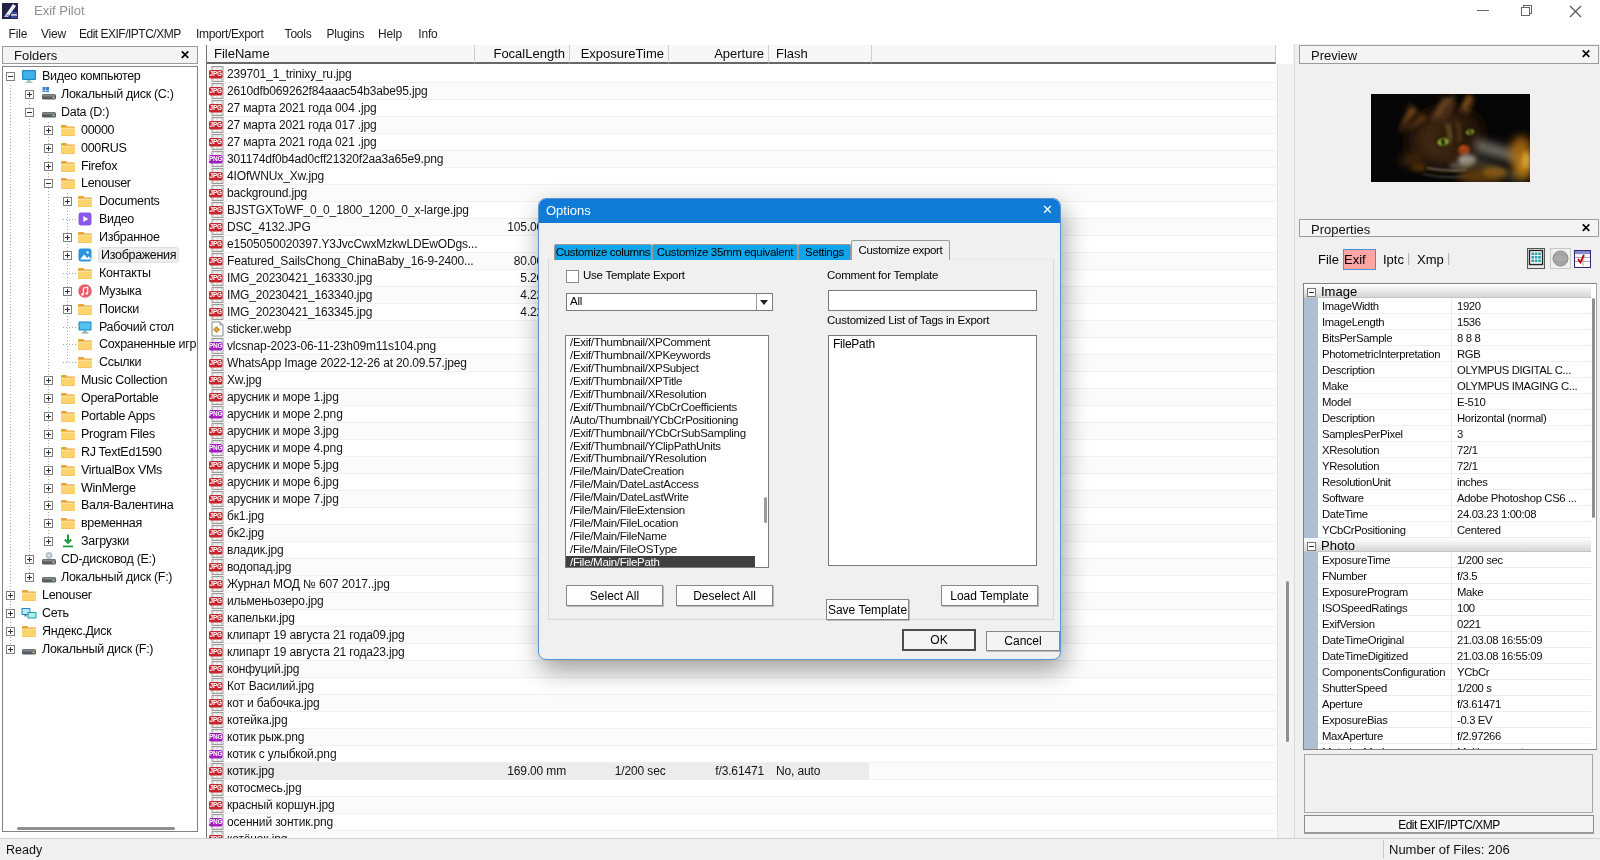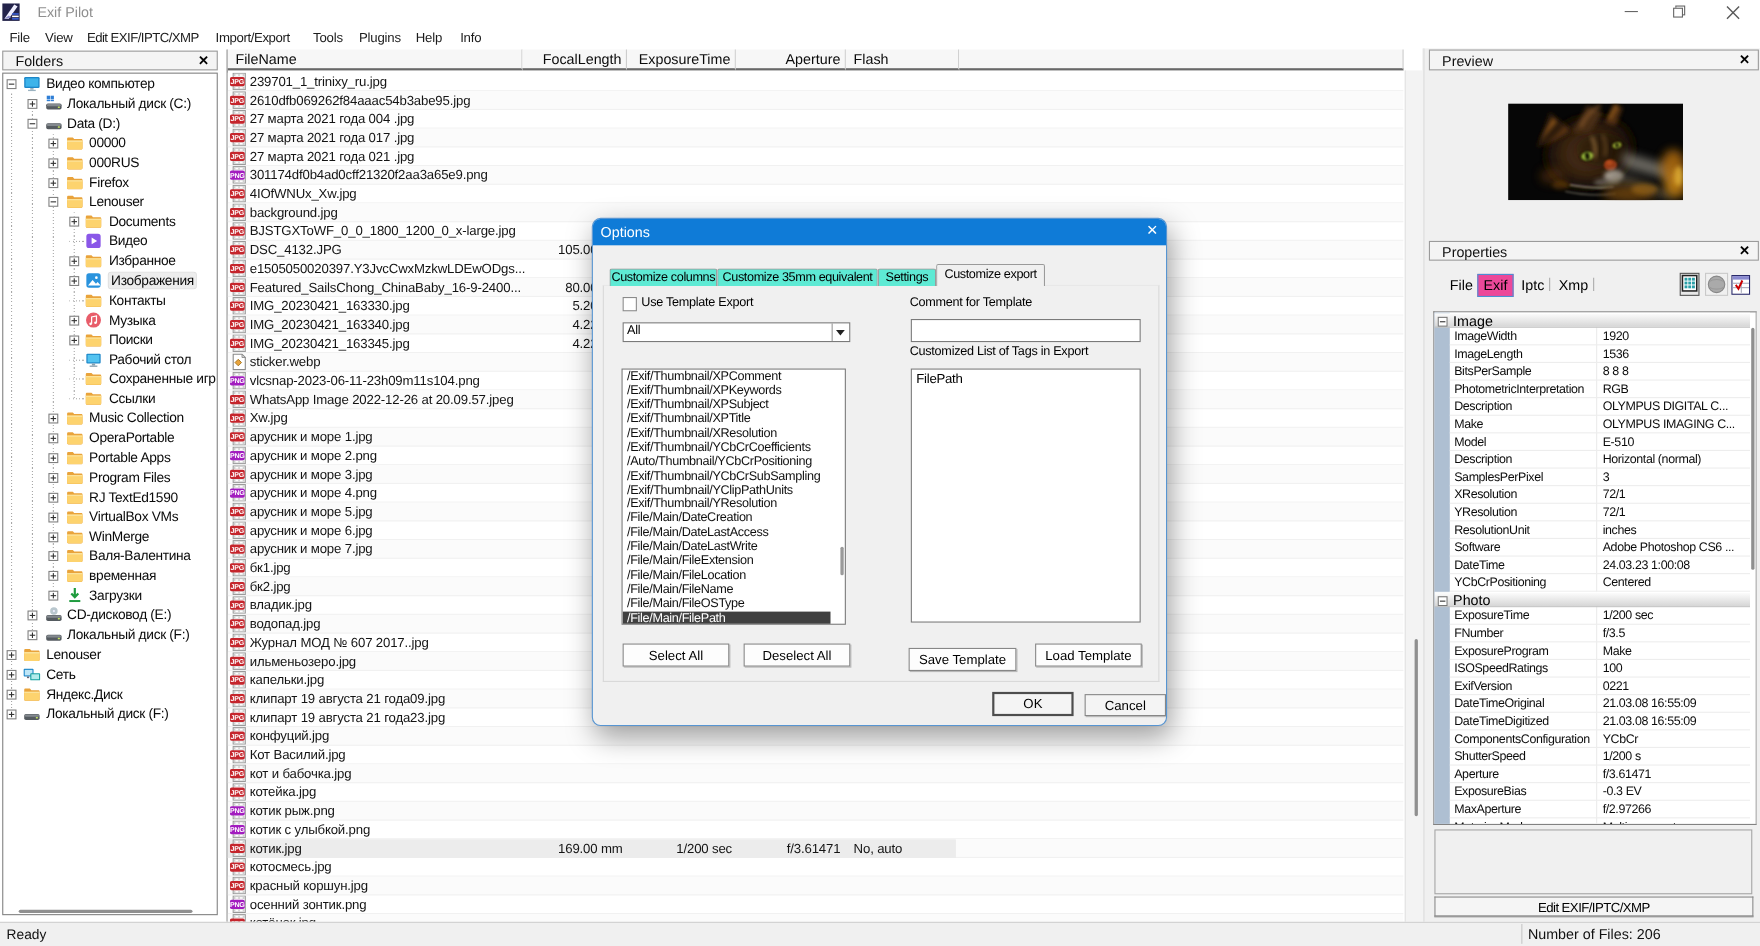--- a/index.html
+++ b/index.html
@@ -27,21 +27,21 @@
 .prow{position:relative;height:16px;line-height:16px;font-size:11.3px;letter-spacing:-0.35px;color:#0c0c0c;white-space:nowrap}
 .prow .nm{position:absolute;left:18px;top:0}
 .prow .vl{position:absolute;left:153px;top:0}
 .prow .sep{position:absolute;left:14px;right:0;bottom:0;height:1px;background:#ededed}
 .grow{position:relative;height:14px;line-height:14px;font-size:13px;color:#000;
  background:linear-gradient(#fcfcfc,#d6d6d6);border-top:1px solid #fff;border-bottom:1px solid #c4c4c4}
 .btn{position:absolute;background:#fdfdfd;border:1px solid #878787;box-shadow:1px 1px 0 #b9b9b9;
  font-size:12px;color:#000;text-align:center}
 .dlbl{position:absolute;font-size:11.5px;letter-spacing:-0.25px;color:#000;white-space:nowrap}
 .libx{position:relative;height:12.95px;line-height:13px;font-size:11.5px;letter-spacing:-0.3px;color:#101010;white-space:nowrap;padding-left:4px}
-.tab{position:absolute;background:#5eead4;border:1px solid #9a9a9a;border-bottom:none;
+.tab{position:absolute;background:#0ea5e9;border:1px solid #9a9a9a;border-bottom:none;
  font-size:11.5px;letter-spacing:-0.35px;color:#000;text-align:center;border-radius:2px 2px 0 0;white-space:nowrap;overflow:hidden}
 
 </style></head><body>
 <div class="ab" style="left:2px;top:3px"><svg width="16" height="16" viewBox="0 0 16 16">
       <rect width="16" height="16" fill="#23234a"></rect>
       <path d="M2 14L11 1l3 2-8 11z" fill="#efefff"></path>
       <path d="M2 14l4-3 2 2z" fill="#8888c8"></path>
       <rect x="9" y="9" width="6" height="1.4" fill="#3a5fd8"></rect>
       <rect x="9" y="11.2" width="6" height="1.4" fill="#fff"></rect>
       <rect x="9" y="13.4" width="6" height="1.4" fill="#3a5fd8"></rect>
@@ -1180,21 +1180,21 @@
       <ellipse cx="124" cy="78" rx="12" ry="5" fill="#a06a16" filter="url(#b2)" opacity=".6"></ellipse>
       <ellipse cx="40" cy="66" rx="11" ry="7" fill="#5e3408" filter="url(#b1)" opacity=".6"></ellipse>
       <ellipse cx="48" cy="74" rx="8" ry="4" fill="#8a5210" filter="url(#b2)" opacity=".45"></ellipse>
     </svg>
 </div>
 <div class="panelhdr" style="left:1299px;top:219px;width:300px;height:18px">
     <span class="t">Properties</span>
     <span class="x">✕</span>
   </div>
 <div class="ab" style="left:1318px;top:252px;font-size:13px;color:#000">File</div>
-<div class="ab" style="left:1343px;top:249px;width:33px;height:21px;border:1px solid #4a90d4;background:#ec4899;text-align:center;font-size:13px;line-height:20px;color:#000">Exif</div>
+<div class="ab" style="left:1343px;top:249px;width:33px;height:21px;border:1px solid #4a90d4;background:#fca5a5;text-align:left;font-size:13px;line-height:20px;color:#000">Exif</div>
 <div class="ab" style="left:1383px;top:252px;font-size:13px;color:#000">Iptc</div>
 <div class="ab" style="left:1407px;top:250px;font-size:13px;color:#b0b0b0">|</div>
 <div class="ab" style="left:1417px;top:252px;font-size:13px;color:#000">Xmp</div>
 <div class="ab" style="left:1447px;top:250px;font-size:13px;color:#b0b0b0">|</div>
 <div class="ab" style="left:1527px;top:248px;width:18px;height:21px;background:#e8e8e8;border:1px solid #555"><svg width="16" height="17" viewBox="0 0 16 17">
       <rect x="1.5" y="1.5" width="13" height="14" fill="#fff" stroke="#222" stroke-width="1.4"></rect>
       <rect x="3.4" y="3.5" width="2.6" height="2.6" fill="#2aa0a8"></rect>
       <rect x="3.4" y="7" width="2.6" height="2.6" fill="#2aa0a8"></rect>
       <rect x="3.4" y="10.5" width="2.6" height="2.6" fill="#2aa0a8"></rect>
       <rect x="6.8" y="3.5" width="2.6" height="2.6" fill="#2aa0a8"></rect>
@@ -1416,16 +1416,16 @@
 <div class="libx" style="background:#404040;color:#fff;width:189px">/File/Main/FilePath</div>
 </div>
 <div class="ab" style="left:224.5px;top:298px;width:3px;height:26px;background:#9a9a9a;border-radius:2px"></div>
 <div class="btn" style="left:27px;top:386px;width:97px;height:21px;line-height:20px">Select All</div>
 <div class="btn" style="left:137px;top:386px;width:97px;height:21px;line-height:20px">Deselect All</div>
 <div class="dlbl" style="left:288px;top:70px">Comment for Template</div>
 <div class="ab" style="left:289px;top:91px;width:209px;height:21px;background:#fff;border:1px solid #7a7a7a"></div>
 <div class="dlbl" style="left:288px;top:115px">Customized List of Tags in Export</div>
 <div class="ab" style="left:289px;top:136px;width:209px;height:231px;background:#fff;border:1px solid #7a7a7a"></div>
 <div class="dlbl" style="left:294px;top:138px;font-size:12px">FilePath</div>
-<div class="btn" style="left:287px;top:390px;width:98px;height:21px;line-height:20px">Save Template</div>
+<div class="btn" style="left:287px;top:400px;width:83px;height:21px;line-height:20px">Save Template</div>
 <div class="btn" style="left:402px;top:386px;width:97px;height:21px;line-height:20px">Load Template</div>
 <div class="btn" style="left:363px;top:430px;width:74px;height:22px;line-height:19px;border:2px solid #4d4d4d;box-shadow:none;background:#f4f4f4">OK</div>
 <div class="btn" style="left:447px;top:432px;width:74px;height:20px;line-height:18px;background:#f4f4f4">Cancel</div>
 </div>
 </body></html>

